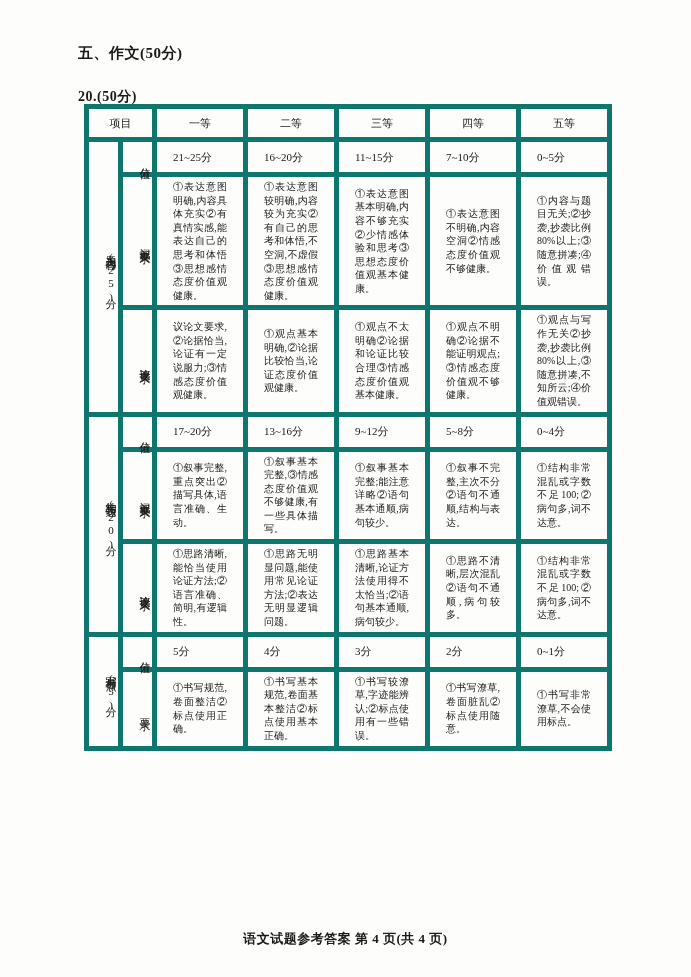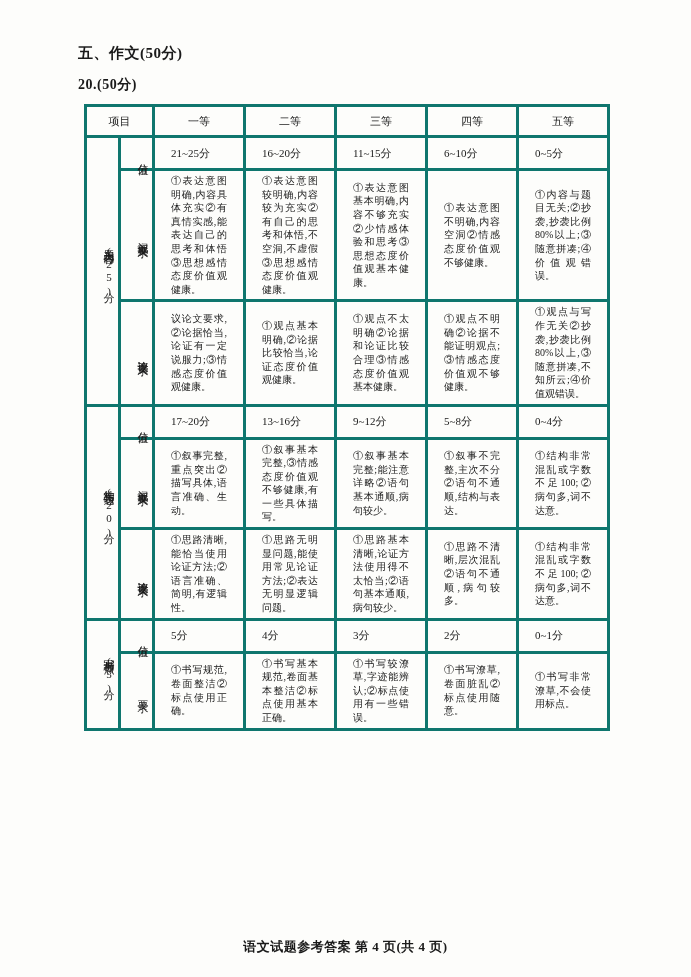--- a/index.html
+++ b/index.html
@@ -26,37 +26,37 @@
     position: absolute;
     left: 78px;
     top: 44px;
     font-size: 15px;
     font-weight: bold;
     letter-spacing: 0.5px;
   }
   .heading-2 {
     position: absolute;
     left: 78px;
-    top: 76px;
+    top: 88px;
     font-size: 14px;
     font-weight: bold;
     letter-spacing: 0.5px;
   }
   table.rubric {
     position: absolute;
     left: 84px;
     top: 104px;
     width: 524px;
     border-collapse: collapse;
     table-layout: fixed;
     font-size: 10.5px;
     line-height: 1.32;
   }
   table.rubric td, table.rubric th {
-    border: 3px solid #0f766e;
+    border: 5px solid #0f766e;
     vertical-align: middle;
     padding: 3px 16px;
     word-break: break-all;
   }
   .col-cat { width: 34px; }
   .col-sub { width: 34px; }
   .col-lv  { width: 91px; }
 
   .hdr {
     text-align: center;
@@ -91,21 +91,20 @@
   }
   .footer {
     position: absolute;
     left: 0;
     top: 930px;
     width: 691px;
     text-align: center;
     font-size: 13px;
     font-weight: bold;
     letter-spacing: 0.5px;
-    margin-top: 8px;
   }
 </style>
 </head>
 <body>
 
 <div class="page">
 
   <div class="heading-1">五、作文(50分)</div>
   <div class="heading-2">20.(50分)</div>
 
@@ -132,21 +131,21 @@
       <tr class="score-row">
         <td class="cat-cell" rowspan="3">
           <span class="vert">主题与内容(25分)</span>
         </td>
         <td class="cat-cell">
           <span class="vert">分值</span>
         </td>
         <td class="score-val">21~25分</td>
         <td class="score-val">16~20分</td>
         <td class="score-val">11~15分</td>
-        <td class="score-val">6~10分</td>
+        <td class="score-val">7~10分</td>
         <td class="score-val">0~5分</td>
       </tr>
       <tr>
         <td class="cat-cell">
           <span class="vert">记叙文要求</span>
         </td>
         <td class="desc">①表达意图明确,内容具体充实②有真情实感,能表达自己的思考和体悟③思想感情态度价值观健康。</td>
         <td class="desc">①表达意图较明确,内容较为充实②有自己的思考和体悟,不空洞,不虚假③思想感情态度价值观健康。</td>
         <td class="desc">①表达意图基本明确,内容不够充实②少情感体验和思考③思想态度价值观基本健康。</td>
         <td class="desc">①表达意图不明确,内容空洞②情感态度价值观不够健康。</td>

